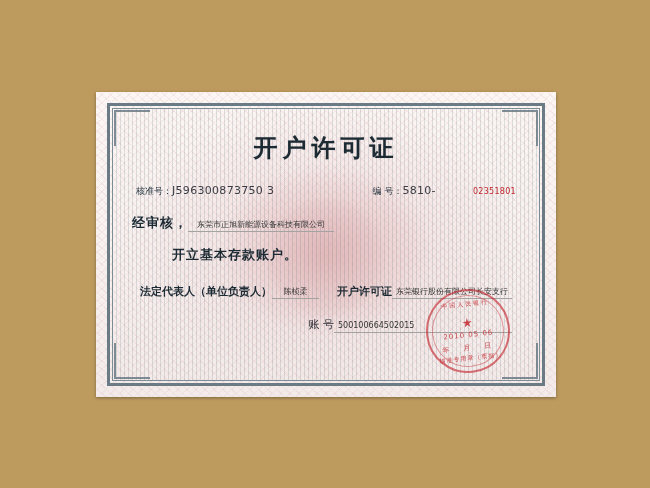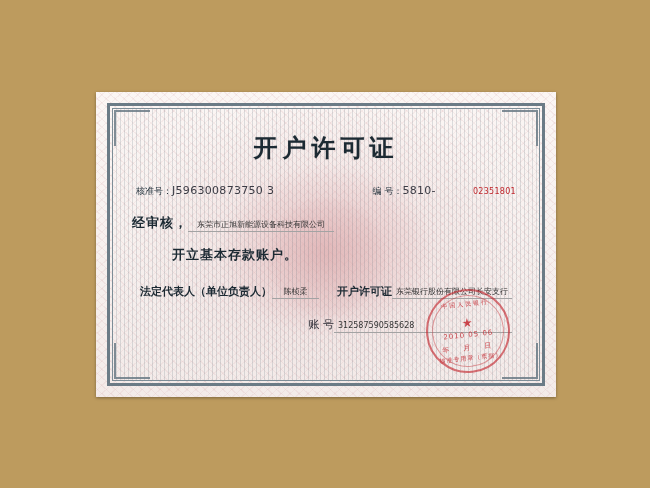--- a/index.html
+++ b/index.html
@@ -317,21 +317,21 @@
       <div class="line3">
         <span class="seg-label">法定代表人（单位负责人）</span>
         <span class="fill w-rep">陈桢柔</span>
         <span class="spacer"></span>
         <span class="seg-label">开户许可证</span>
         <span class="fill w-bank">东莞银行股份有限公司长安支行</span>
       </div>
 
       <div class="line4">
         <span class="seg-label">账 号</span>
-        <span class="fill w-acct">312587590585628</span>
+        <span class="fill w-acct">500100664502015</span>
       </div>
 
     </div>
 
     <div class="seal">
       <div class="ring"></div>
       <div class="arc">中国人民银行</div>
       <div class="star">★</div>
       <div class="seal-date">
         <span>2010</span>

